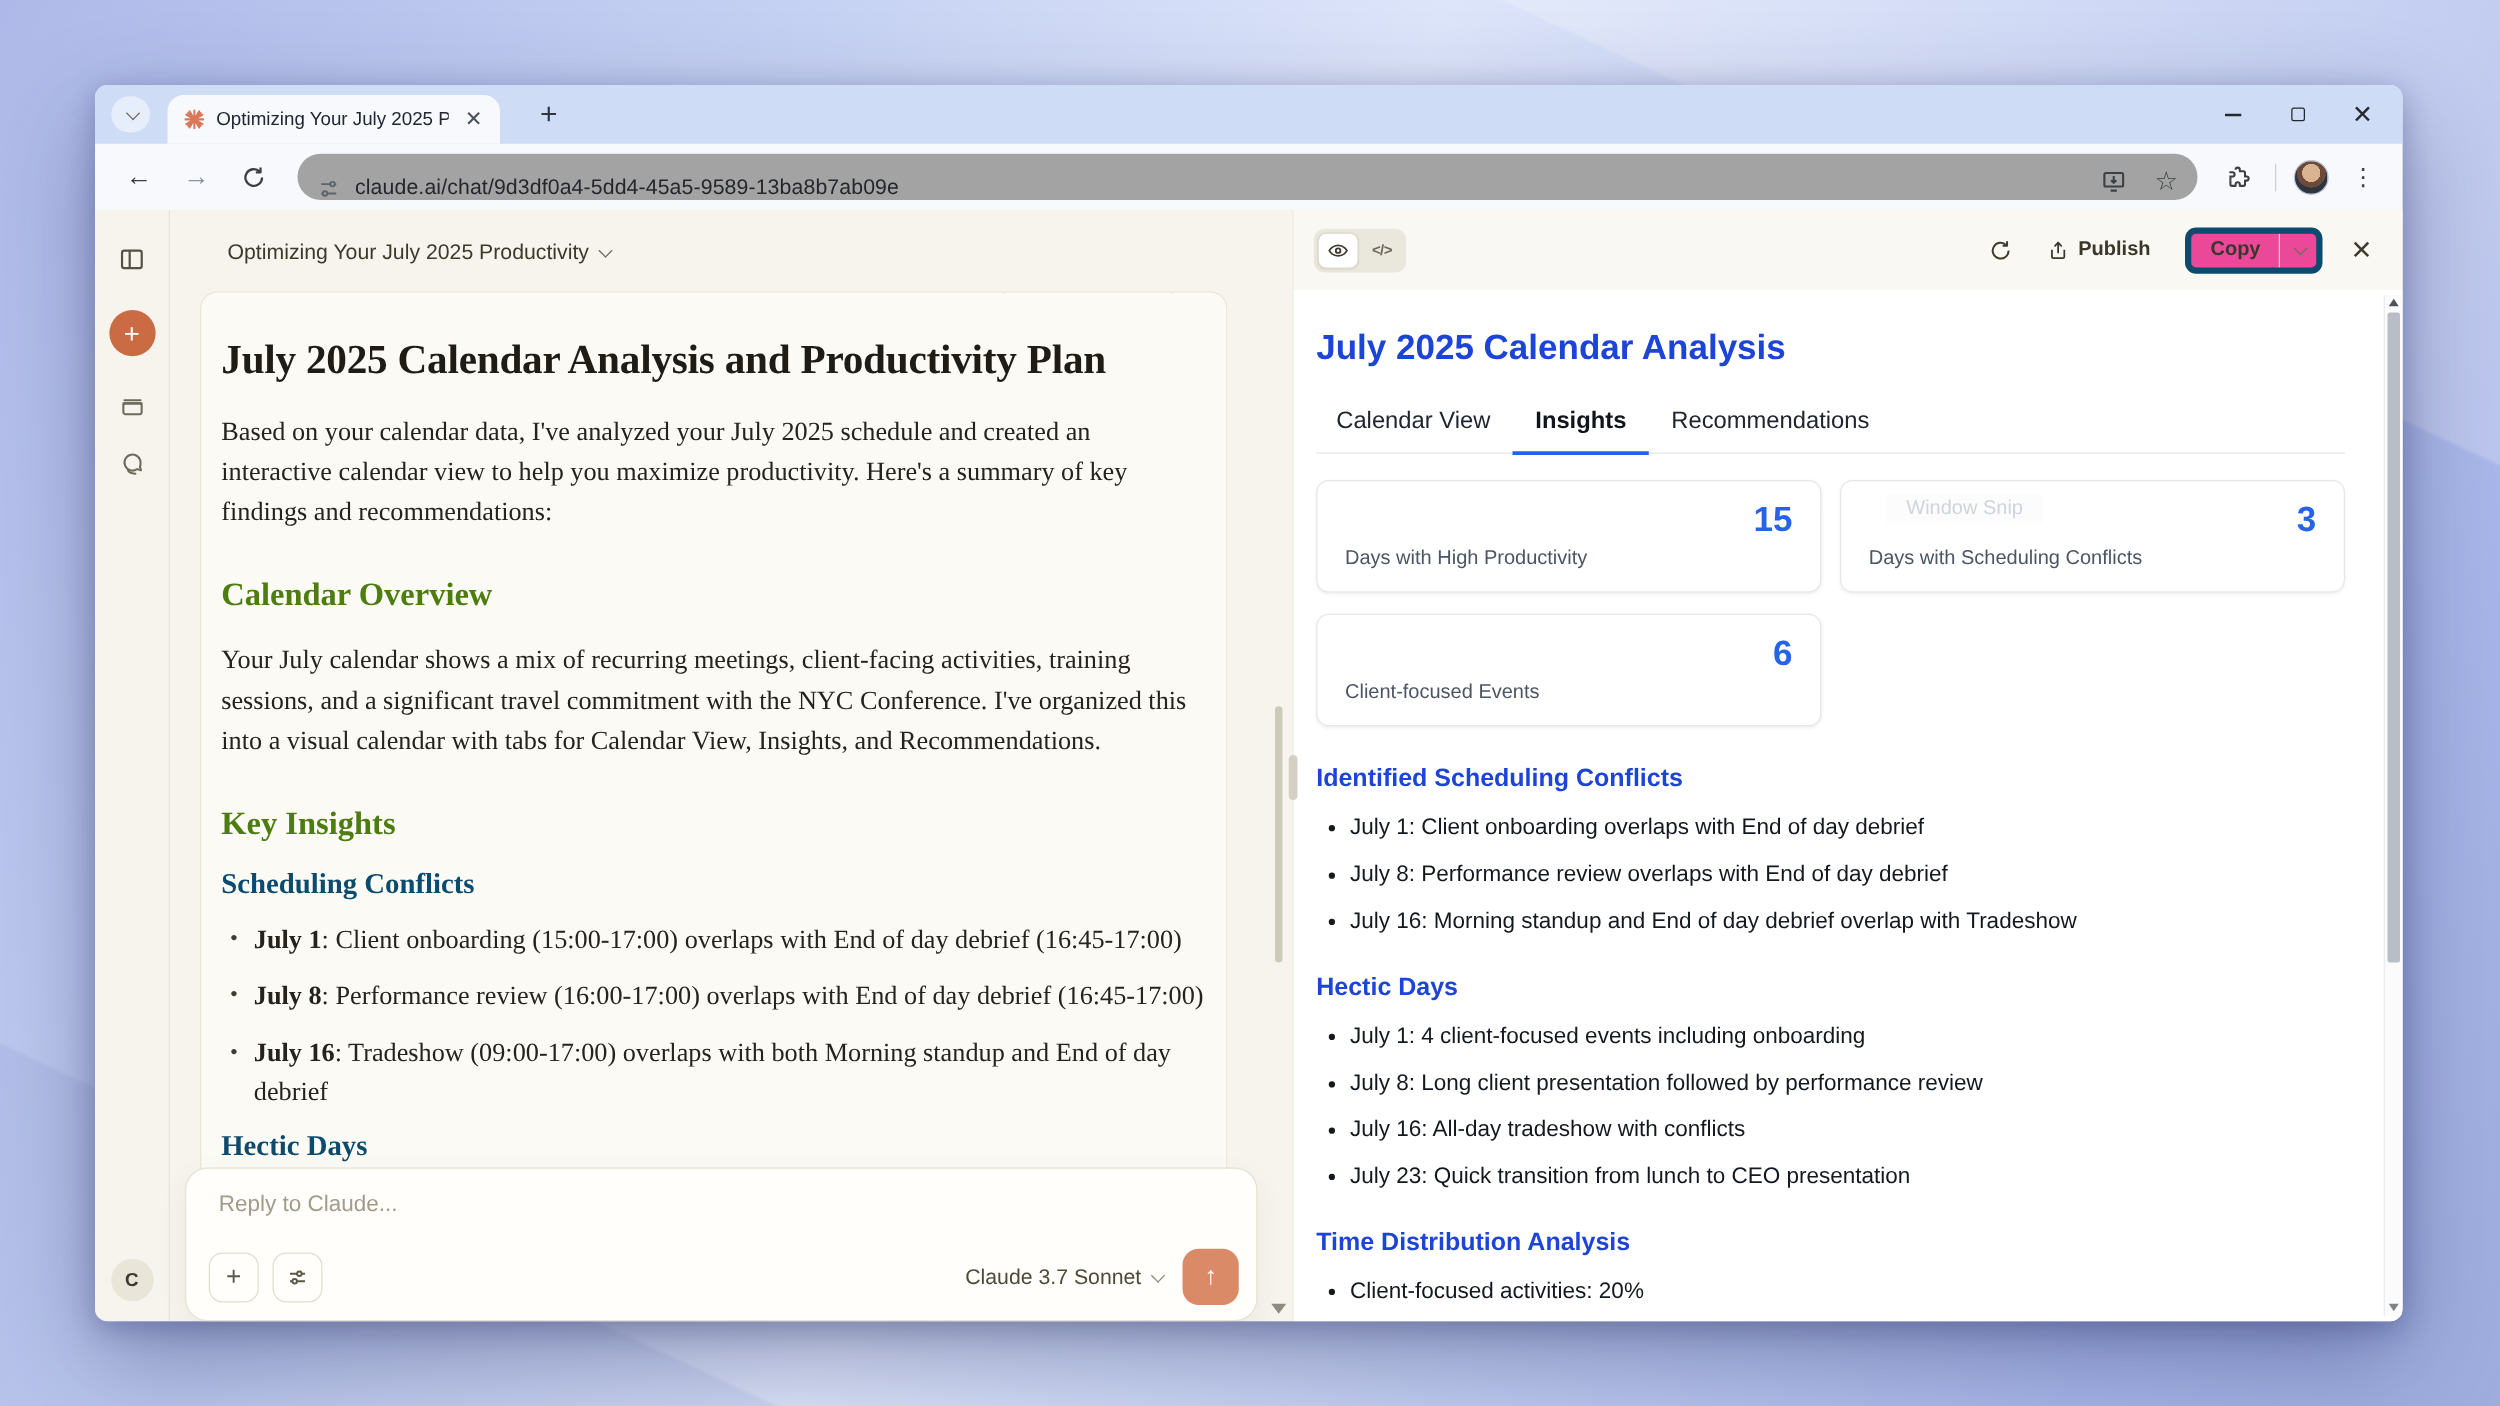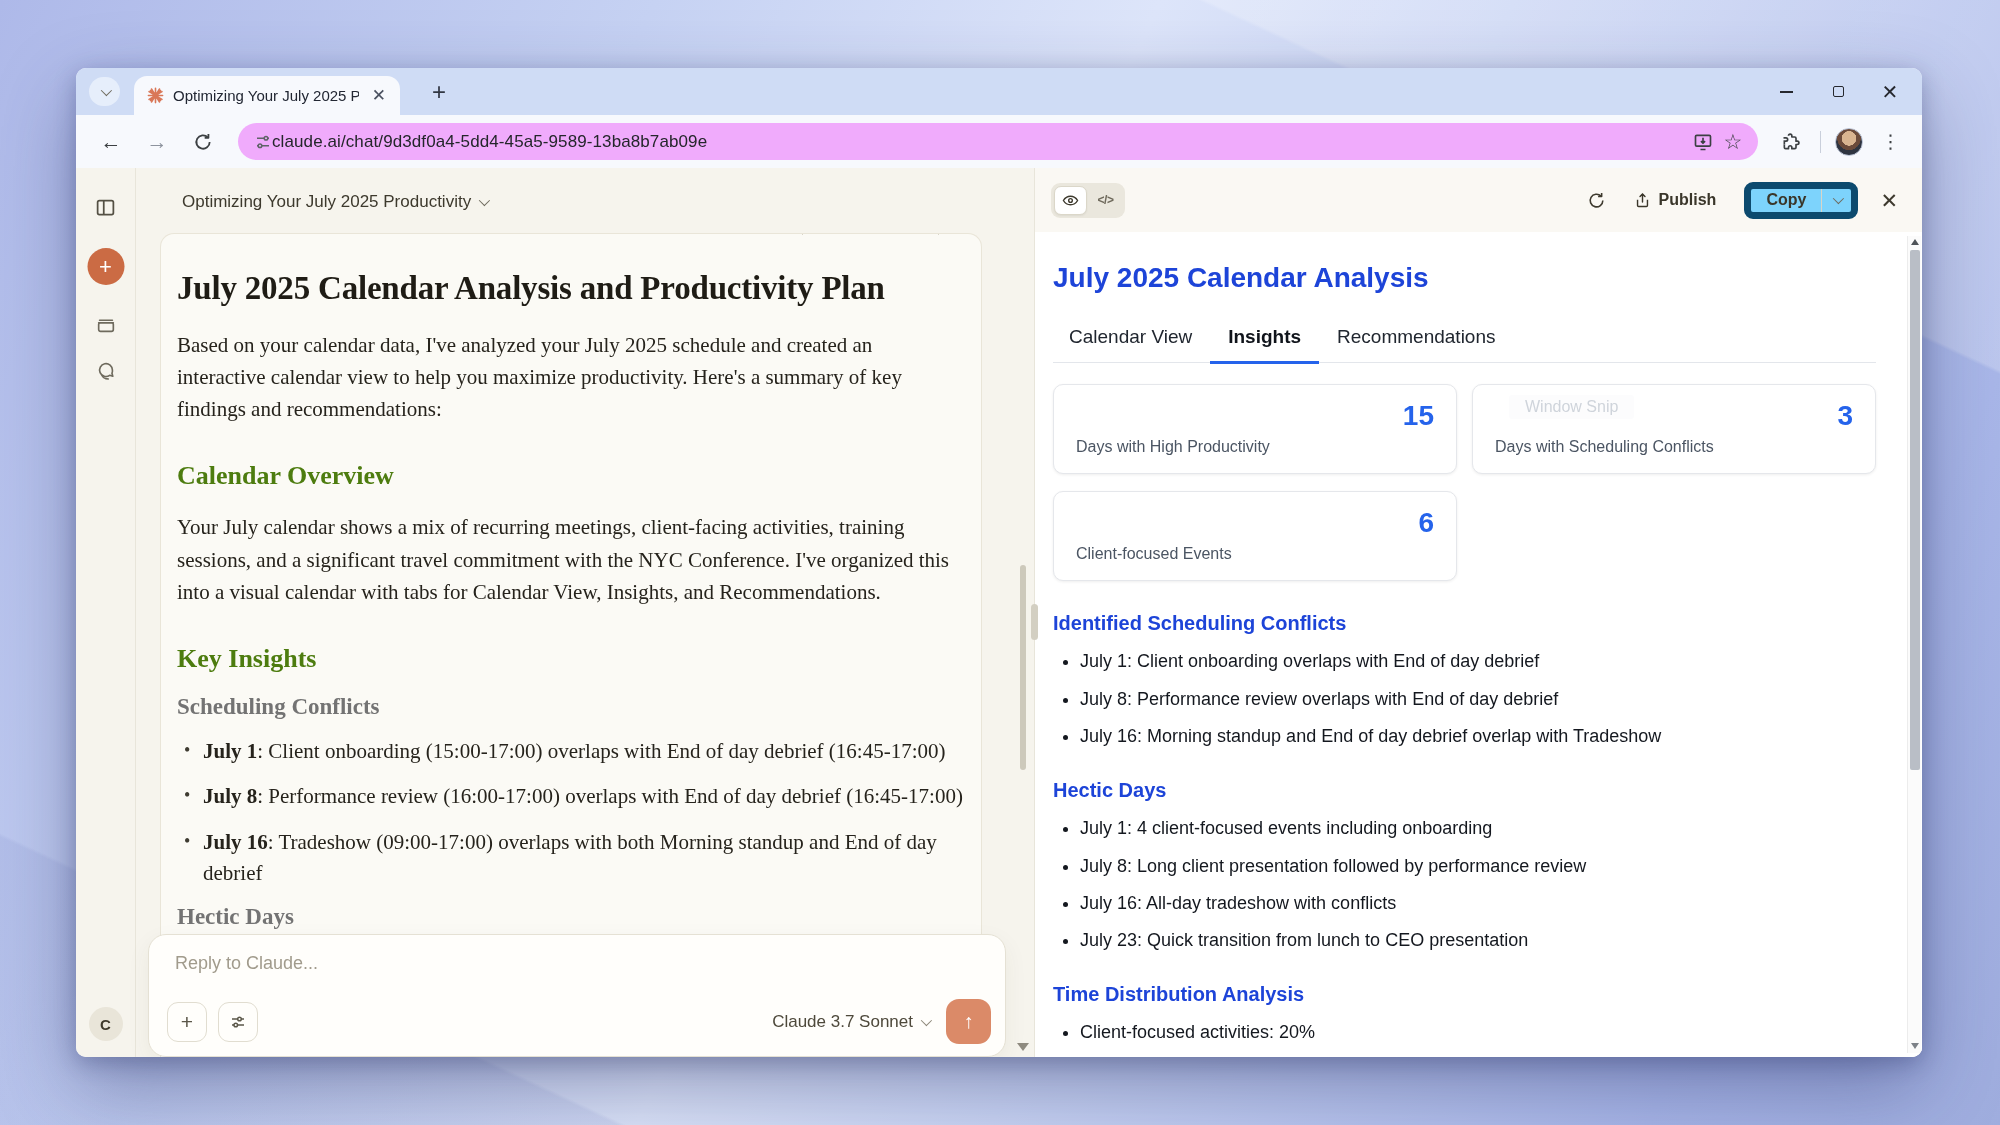--- a/index.html
+++ b/index.html
@@ -33,22 +33,22 @@
   .min-glyph { width:13px; height:0; border-top:2px solid #26282e; }
   .restore-glyph { position:relative; width:11px; height:11px; border:1.6px solid #26282e; border-radius:2px; background:#cfdcf5; }
   .restore-glyph::before { content:""; position:absolute; left:2px; top:-5px; width:11px; height:11px;
     border:1.6px solid #26282e; border-radius:2px; z-index:-1; }
   .close-glyph { font-size:20px; color:#26282e; line-height:1; }
 
   
   .toolbar { height:53px; background:#f7f9fd; display:flex; align-items:center; padding:0 16px; gap:8px; }
   .navbtn { width:38px; height:38px; display:flex; align-items:center; justify-content:center; font-size:21px; color:#3c4043; }
   .navbtn.fwd { color:#8d939e; }
-  .urlbar { flex:1; height:37px; margin:0 10px 0 8px; background:#f0abfc; border-radius:19px;
-    display:flex; align-items:center; padding:0 10px 0 16px; gap:0; }
+  .urlbar { flex:1; height:37px; margin:0 10px 0 8px; background:#a3a3a3; border-radius:19px;
+    display:flex; align-items:flex-end; padding:0 10px 0 16px; gap:12px; }
   .url-text { flex:1; font-size:17px; color:#24262b; white-space:nowrap; overflow:hidden; letter-spacing:.1px; }
   .pillicon { width:30px; height:30px; display:flex; align-items:center; justify-content:center; color:#3c4043; }
   .star { font-size:21px; color:#3c4043; }
   .tb-right { display:flex; align-items:center; gap:12px; }
   .vsep { width:1px; height:22px; background:#c9cfdb; margin:0 2px; }
   .avatar-photo { width:28px; height:28px; border-radius:50%;
     background:radial-gradient(circle at 50% 36%, #d9b490 0 34%, #6b4a3a 35% 55%, #2e3440 56% 100%);
     border:1px solid #b9c2d4; }
   .kebab { font-size:19px; color:#3c4043; padding:0 6px; }
 
@@ -71,21 +71,21 @@
   .chv { width:8px; height:8px; border-right:1.7px solid #6e6a5d; border-bottom:1.7px solid #6e6a5d;
     transform:rotate(45deg) translateY(-2px); }
   .msg-card { position:absolute; left:24px; right:52px; top:65px; bottom:0; background:#fbfaf5;
     border:1px solid #e9e5d8; border-bottom:none; border-radius:14px 14px 0 0; padding:32px 16px 0; overflow:hidden; }
   .tick { position:absolute; top:-7px; width:10px; height:8px; border-left:1.5px solid #d9d5c8;
     border-top:1.5px solid #d9d5c8; border-radius:6px 0 0 0; }
   .doc { font-family:"Liberation Serif",serif; color:#26231c; }
   .doc h1 { font-size:33px; font-weight:700; color:#1f1c15; letter-spacing:-.2px; margin:4px 0 22px; }
   .doc p  { font-size:21px; line-height:1.53; margin:0 0 28px; }
   .doc h2 { font-size:26px; font-weight:700; margin:36px 0 20px; color:#4d7c0f; }
-  .doc h3 { font-size:23px; font-weight:700; margin:14px 0 16px; color:#737373; }
+  .doc h3 { font-size:23px; font-weight:700; margin:14px 0 16px; color:#0c4a6e; }
   .doc ul { list-style:none; padding-left:26px; }
   .doc li { position:relative; font-size:21px; line-height:1.5; margin-bottom:14px; }
   .doc li::before { content:"•"; position:absolute; left:-19px; top:1px; font-size:18px; color:#3e3b31; }
 
   .composer { position:absolute; left:12px; right:28px; bottom:0; height:123px; z-index:6;
     background:#fffefb; border:1px solid #e5e1d4; border-radius:18px; box-shadow:0 8px 24px rgba(70,60,25,.06);
     padding:18px 16px 12px 26px; }
   .composer input { width:95%; border:none; outline:none; background:transparent; font-size:18px;
     font-family:"Liberation Sans",sans-serif; color:#3d392d; }
   .composer input::placeholder { color:#a19b8c; }
@@ -109,21 +109,21 @@
   .artifact { position:relative; flex:1; background:#fff; border-left:1px solid #e8e5da; }
   .art-header { height:64px; background:#faf8f3; display:flex; align-items:center; padding:0 24px 0 16px; }
   .seg-group { display:flex; align-items:center; background:#eae7dd; border-radius:9px; padding:3px; gap:2px; }
   .seg { width:33px; height:29px; border-radius:7px; display:flex; align-items:center; justify-content:center; color:#6e695b; }
   .seg.active { background:#fff; border:1px solid #dbd7c9; box-shadow:0 1px 2px rgba(0,0,0,.06); color:#3e3a2e; }
   .seg.code { font-size:12px; font-weight:700; letter-spacing:-.5px; }
   .hdr-spacer { flex:1; }
   .hbtn { display:flex; align-items:center; gap:8px; color:#3a362a; font-size:16px; }
   .hbtn.refresh { margin-right:28px; color:#3e3a2e; }
   .hbtn.publish { margin-right:28px; font-weight:600; }
-  .copy-split { display:flex; align-items:stretch; height:37px; background:#7dd3fc; border:7px solid #0c4a6e;
+  .copy-split { display:flex; align-items:stretch; height:37px; background:#ec4899; border:5px solid #0c4a6e;
     border-radius:9px; overflow:hidden; margin-right:22px; }
   .copy-main { display:flex; align-items:center; padding:0 15px; font-size:16px; font-weight:700; color:#3a362a; }
   .copy-div { width:1px; background:#d9d5c7; }
   .copy-caret { width:29px; display:flex; align-items:center; justify-content:center; }
   .art-close { font-size:21px; color:#3e3a2e; line-height:1; }
 
   .art-content { position:absolute; left:0; right:0; top:64px; bottom:0; background:#fff;
     padding:22px 46px 0 18px; overflow:hidden; }
   .art-title { font-size:28px; font-weight:700; color:#1d44d8; margin:8px 0 0; }
   .art-tabs { display:flex; margin-top:32px; border-bottom:1px solid #e3e6eb; }

